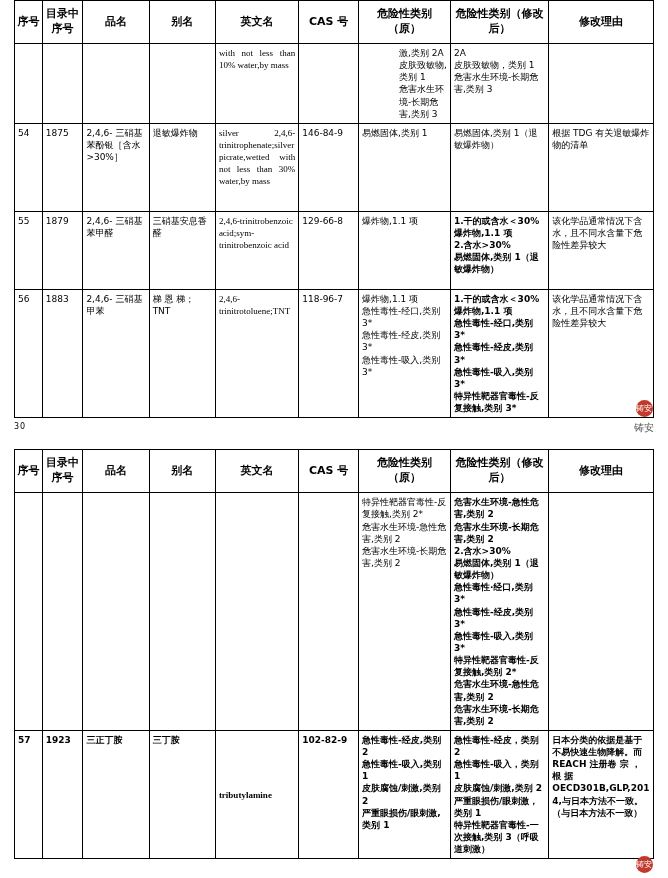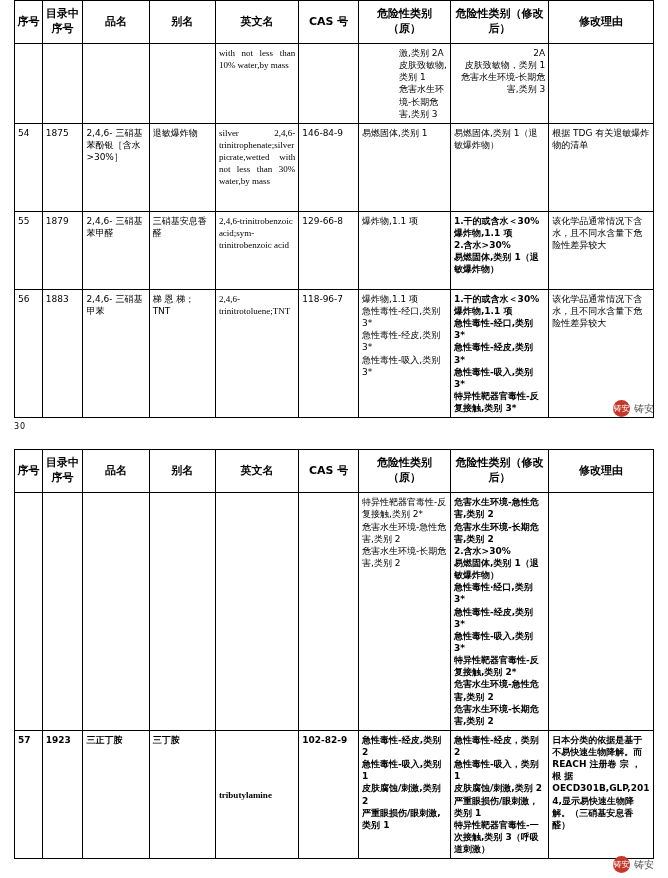--- a/index.html
+++ b/index.html
@@ -84,20 +84,21 @@
     background: #ffffff;
   }
   .badge {
     position: absolute;
     right: 14px;
     display: flex;
     align-items: center;
     gap: 4px;
     font-size: 10px;
     color: #4a4a4a;
+    flex-direction: column;
   }
   .badge .logo {
     width: 17px;
     height: 17px;
     border-radius: 50%;
     background: #c0392b;
     color: #fff;
     font-size: 8px;
     display: flex;
     align-items: center;
@@ -150,21 +151,21 @@
         <tr style="height:60px;">
           <td class="center"></td>
           <td class="center"></td>
           <td class="center"></td>
           <td class="center"></td>
           <td class="en-text">with not less than 10% water,by mass</td>
           <td class="center"></td>
           <td style="white-space:pre-line;padding-left:40px;">激,类别 2A
 皮肤致敏物,类别 1
 危害水生环境-长期危害,类别 3</td>
-          <td style="white-space:pre-line;text-align:right;">2A
+          <td style="white-space:pre-line;">2A
 皮肤致敏物，类别 1
 危害水生环境-长期危害,类别 3</td>
           <td></td>
         </tr>
 
         <tr style="height:88px;">
           <td class="center seq-big">54</td>
           <td class="center">1875</td>
           <td class="mid">2,4,6- 三硝基苯酚银［含水&gt;30%］</td>
           <td class="center">退敏爆炸物</td>
@@ -277,21 +278,21 @@
           <td class="center">102-82-9</td>
           <td class="mid" style="white-space:pre-line;">急性毒性-经皮,类别 2
 急性毒性-吸入,类别 1
 皮肤腐蚀/刺激,类别 2
 严重眼损伤/眼刺激,类别 1</td>
           <td class="mid" style="white-space:pre-line;">急性毒性-经皮，类别 2
 急性毒性-吸入，类别 1
 皮肤腐蚀/刺激,类别 2
 严重眼损伤/眼刺激，类别 1
 特异性靶器官毒性-一次接触,类别 3（呼吸道刺激）</td>
-          <td class="mid">日本分类的依据是基于不易快速生物降解。而 REACH 注册卷 宗 ， 根 据 OECD301B,GLP,2014,显示易快速生物降解。（三硝基安息香醛）</td>
+          <td class="mid">日本分类的依据是基于不易快速生物降解。而 REACH 注册卷 宗 ， 根 据 OECD301B,GLP,2014,与日本方法不一致。（与日本方法不一致）</td>
         </tr>
 
       </tbody>
     </table>
   </div>
 
   <div class="badge badge-1">
     <span class="logo">铸安</span>
     <span class="txt">铸安</span>
   </div>

